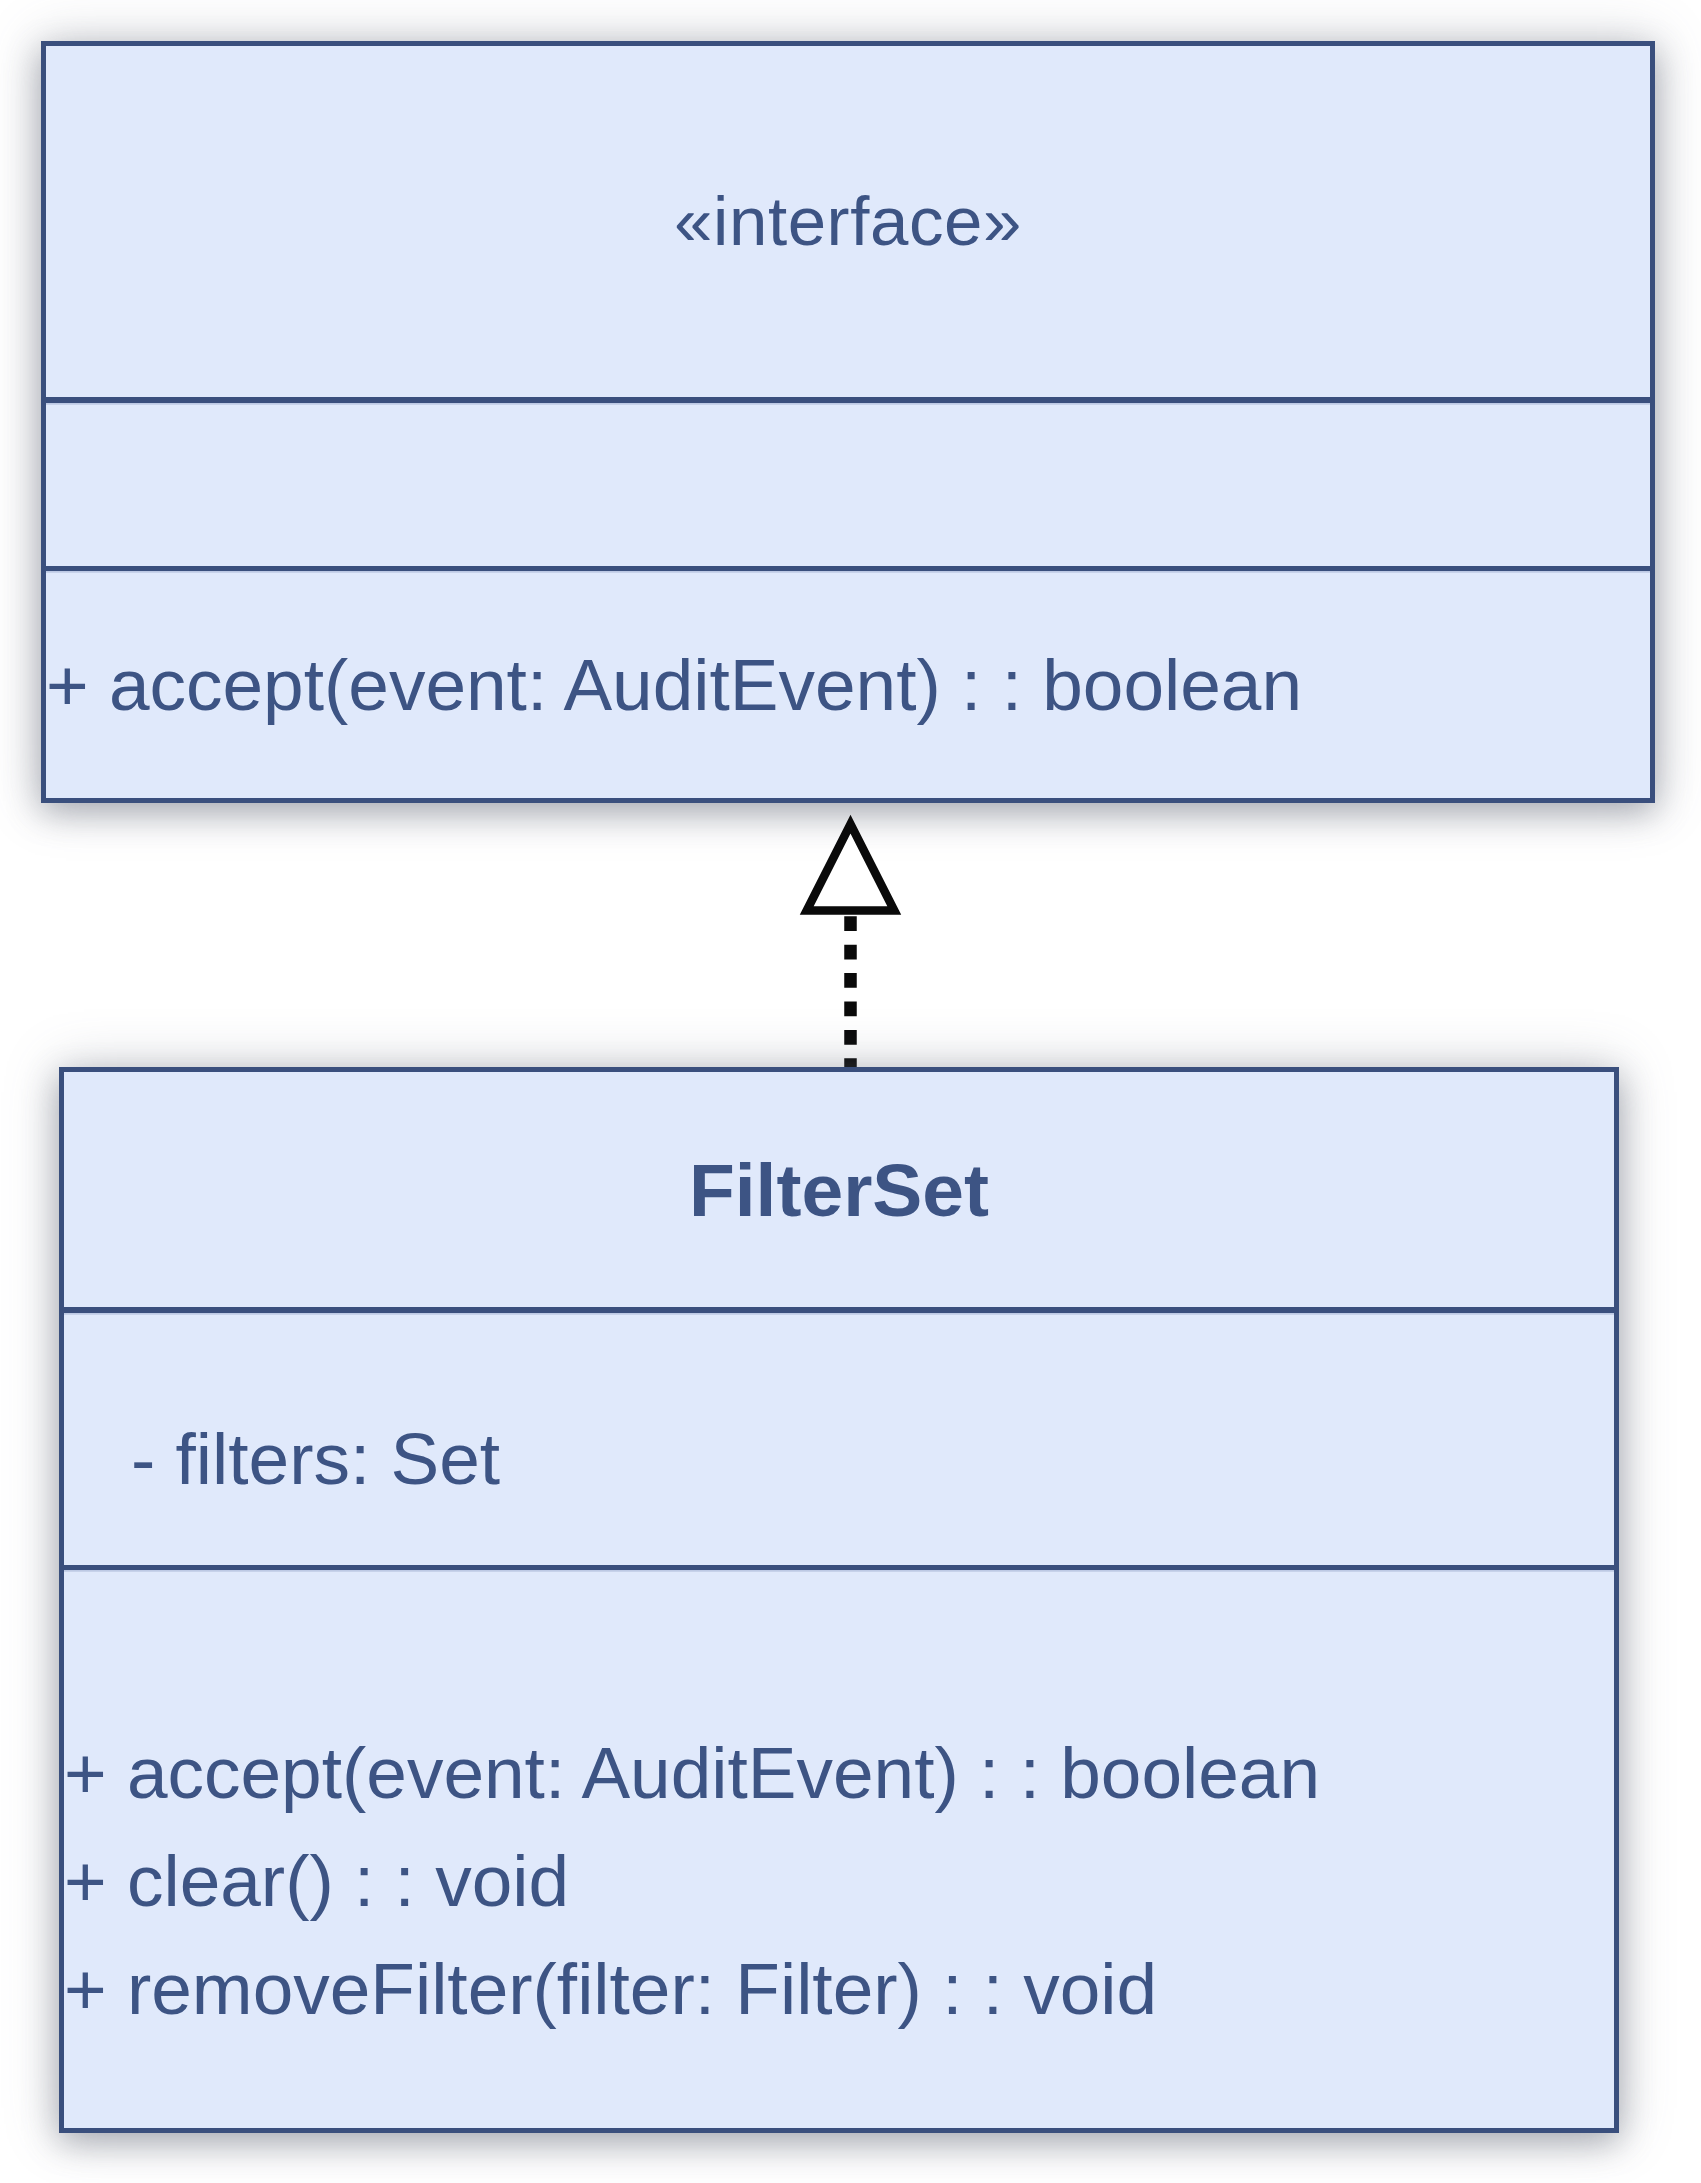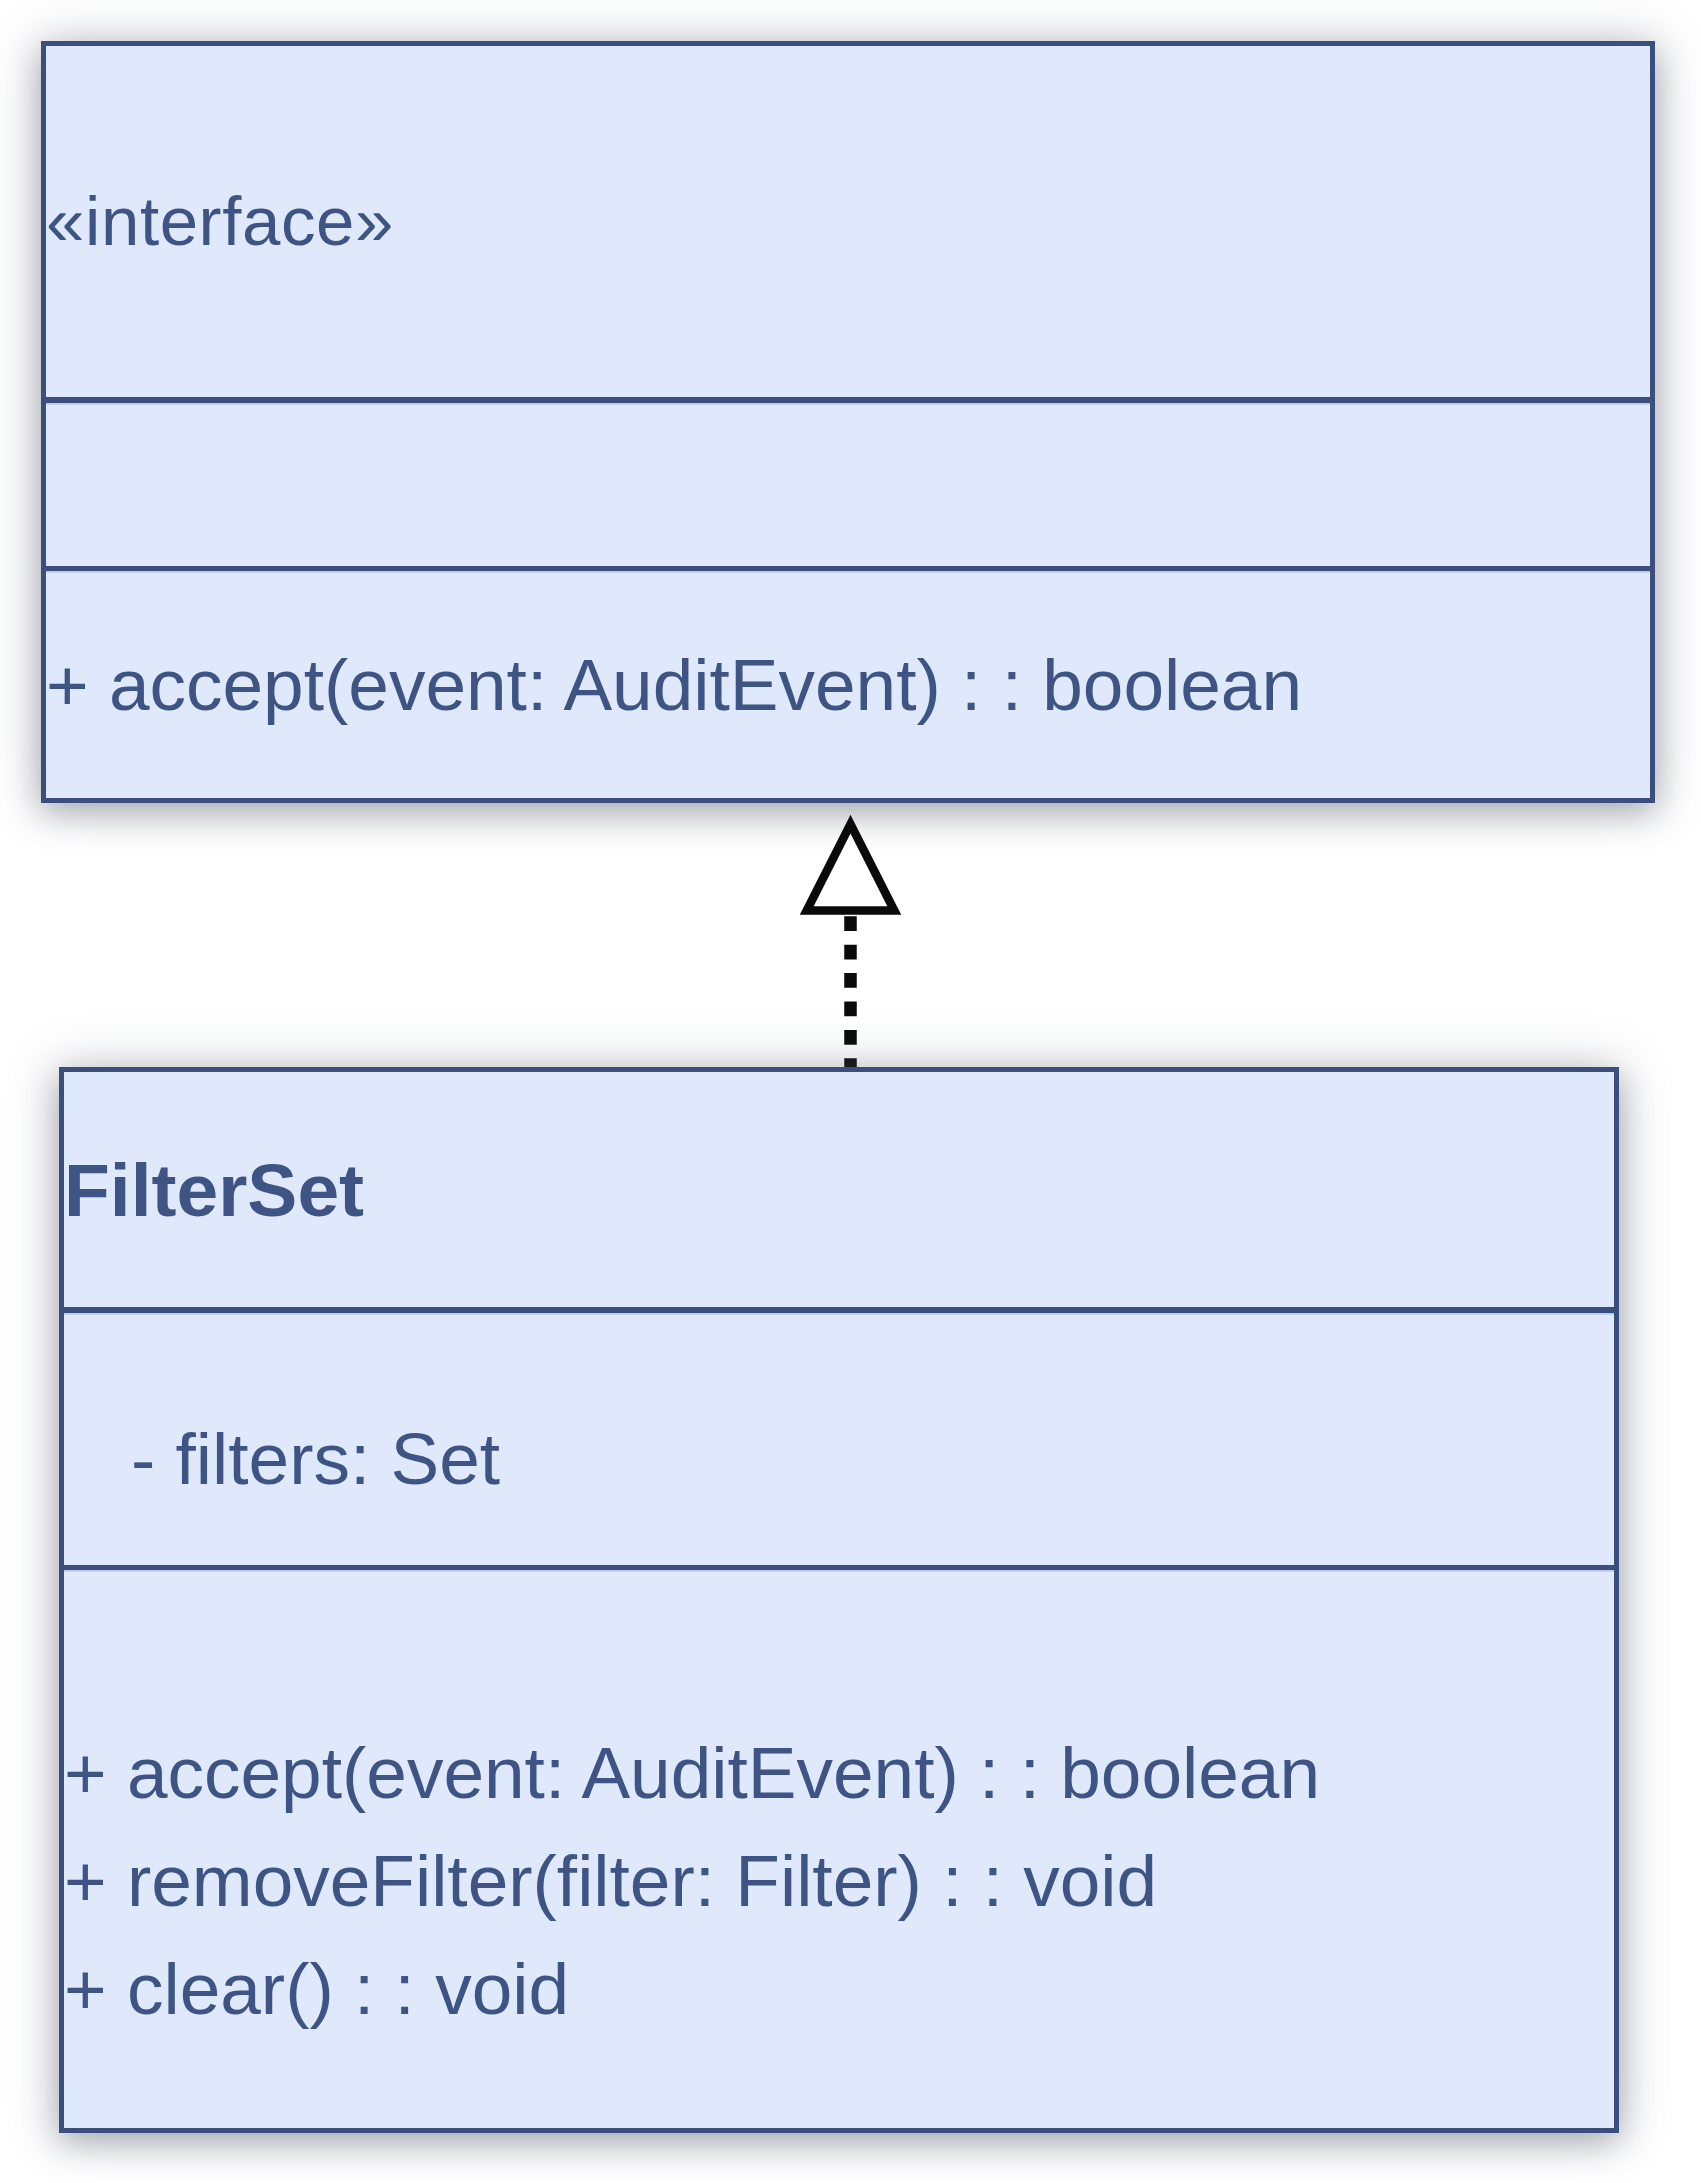--- a/index.html
+++ b/index.html
@@ -49,21 +49,21 @@
   }
 
   .compartment {
     box-sizing: border-box;
   }
 
   .header-compartment {
     display: flex;
     flex-direction: row;
     align-items: center;
-    justify-content: flex-start;
+    justify-content: center;
   }
 
   #filter-box .header-compartment { height: 351px; gap: 44px; }
   #filterset-box .header-compartment { height: 235px; }
 
   .stereotype {
     font-size: 69px;
     font-weight: 400;
     letter-spacing: 0.6px;
   }
@@ -134,17 +134,17 @@
   <div class="compartment header-compartment">
     <div class="class-name">FilterSet</div>
   </div>
   <div class="divider"></div>
   <div class="compartment attributes-compartment">
     <div class="member-line">- filters: Set</div>
   </div>
   <div class="divider"></div>
   <div class="compartment methods-compartment">
     <div class="member-line">+ accept(event: AuditEvent) : : boolean</div>
+    <div class="member-line">+ clear() : : void</div>
     <div class="member-line">+ removeFilter(filter: Filter) : : void</div>
-    <div class="member-line">+ clear() : : void</div>
   </div>
 </div>
 
 
 </body></html>

